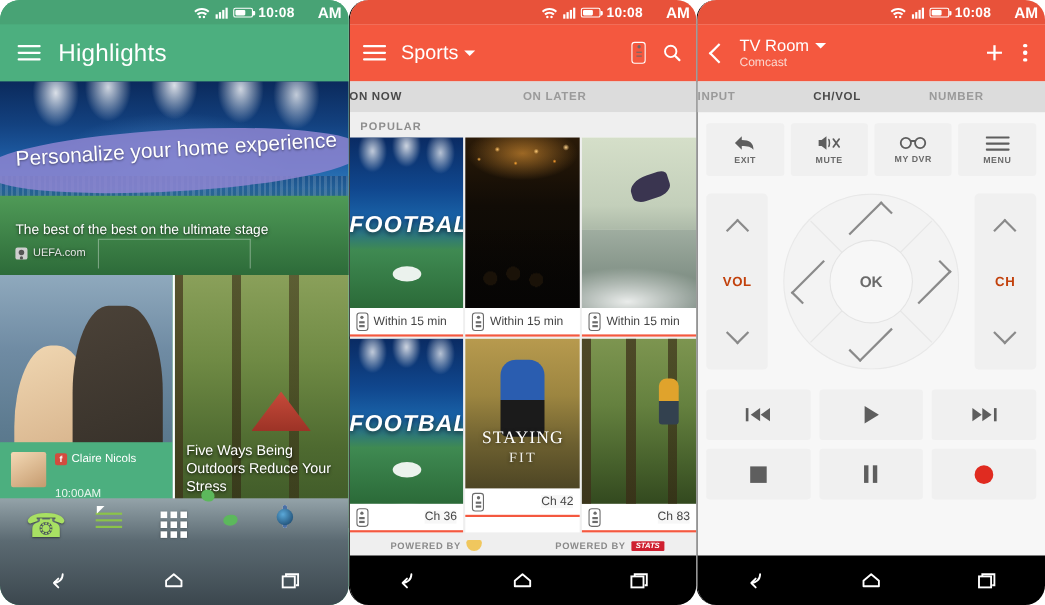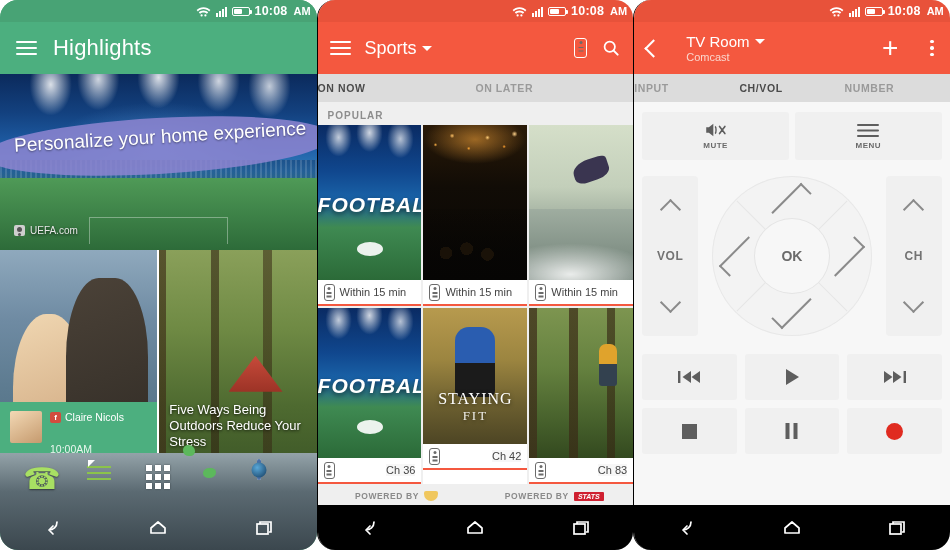--- a/index.html
+++ b/index.html
@@ -8,21 +8,21 @@
   .stage { position:relative; width:950px; height:550px; display:flex; }
 
   
   .panel { position:relative; width:316.6px; height:550px; overflow:hidden; background:#000;border-radius:18px; }
   .panel + .panel { border-left:1px solid #000; }
 
   
   .statusbar { height:22px; display:flex; align-items:center; justify-content:flex-end;
     padding:0 6px; gap:5px; color:#fff; position:relative; z-index:6; }
   .statusbar .clock { font-size:12.5px; font-weight:bold; letter-spacing:.2px; }
-  .statusbar .ampm { font-size:11px; font-weight:bold; margin-left:1px; }
+  .statusbar .ampm { font-size:14px; font-weight:bold; margin-left:16px; }
   .ic { display:block; }
 
   
   .bars { display:flex; align-items:flex-end; gap:1px; height:11px; }
   .bars i { display:block; width:2px; background:#fff; }
   .bars i:nth-child(1){height:4px}.bars i:nth-child(2){height:6px}
   .bars i:nth-child(3){height:8px}.bars i:nth-child(4){height:10px}
   .batt { width:18px; height:9px; border:1.4px solid #fff; border-radius:2px; position:relative; }
   .batt:after { content:""; position:absolute; right:-3px; top:2.2px; width:2px; height:4px; background:#fff; border-radius:0 1px 1px 0; }
   .batt i { position:absolute; left:1px; top:1px; bottom:1px; width:55%; background:#fff; border-radius:1px; }
@@ -211,40 +211,40 @@
   
   .remote-ic { width:11px; height:17px; border:1.6px solid #6b6b6b; border-radius:3px; position:relative; flex:none; }
   .remote-ic:before { content:""; position:absolute; left:50%; top:2px; transform:translateX(-50%);
     width:3px; height:3px; border-radius:50%; background:#6b6b6b; }
   .remote-ic:after { content:""; position:absolute; left:50%; top:7.5px; transform:translateX(-50%);
     width:5px; height:1.6px; background:#6b6b6b; box-shadow:0 3.5px 0 #6b6b6b; }
 
   
   .right { background:#f7f7f7; }
   .right .statusbar { background:#E8523A; }
-  .rt-header { height:52px; background:#F4583F; display:flex; align-items:center; padding:0 10px; gap:26px; }
+  .rt-header { height:52px; background:#F4583F; display:flex; align-items:center; padding:0 10px; gap:12px; }
   .chev-back { width:13px; height:13px; border-left:2.6px solid #fff; border-bottom:2.6px solid #fff;
     transform:rotate(45deg); margin-left:3px; flex:none; }
   .rt-titles .t1 { color:#fff; font-size:15px; display:flex; align-items:center; gap:5px; }
   .rt-titles .t2 { color:#fbd6cd; font-size:11px; margin-top:1px; }
   .plus { color:#fff; font-size:28px; line-height:22px; font-weight:300; }
   .kebab { display:flex; flex-direction:column; gap:3px; padding:2px 6px; }
   .kebab i { width:3.5px; height:3.5px; background:#fff; border-radius:50%; display:block; }
 
   .remote-body { padding:10px 8px; }
   .fnrow { display:flex; gap:6px; }
   .fnbtn { flex:1; height:48px; background:#f0f0f0; border-radius:3px; display:flex;
     flex-direction:column; align-items:center; justify-content:center; gap:3px; }
   .fnbtn .lbl { font-size:8px; font-weight:bold; letter-spacing:.5px; color:#6a6a6a; }
   .fnbtn svg { display:block; }
 
   .padrow { display:flex; align-items:center; justify-content:space-between; margin-top:16px; height:160px; }
   .rocker { width:56px; height:160px; background:#f0f0f0; border-radius:4px; display:flex;
     flex-direction:column; align-items:center; justify-content:space-around; padding:10px 0; }
-  .rocker .lbl { font-size:12px; font-weight:bold; color:#737373; letter-spacing:.5px; }
+  .rocker .lbl { font-size:12px; font-weight:bold; color:#c2410c; letter-spacing:.5px; }
   .chev { width:15px; height:15px; border-right:2.6px solid #8a8a8a; border-bottom:2.6px solid #8a8a8a; }
   .chev.up { transform:rotate(-135deg); }
   .chev.dn { transform:rotate(45deg); }
   .chev.lf { transform:rotate(135deg); }
   .chev.rt { transform:rotate(-45deg); }
 
   .dpad { position:relative; width:160px; height:160px; border-radius:50%;
     background:#f3f3f3; box-shadow:inset 0 0 0 1px #e8e8e8; }
   .dpad .seg { position:absolute; display:flex; align-items:center; justify-content:center; }
   .dpad .up { left:0; right:0; top:6px; height:42px; }
@@ -298,20 +298,21 @@
         </span>
       <span class="hl-title">Highlights</span>
     </div>
 
     <div class="hero">
       <div class="stadium-lights"></div>
       <div class="crowd"></div>
       <div class="pitch"></div>
       <div class="ribbon"></div>
       <div class="hero-head">Personalize your home experience</div>
+      <div class="hero-sub">The best of the best on the ultimate stage</div>
       <div class="hero-src">
         <span class="src-chip"></span>
         <span>UEFA.com</span>
       </div>
     </div>
 
     <div class="hl-grid">
 
       <div class="hl-card">
         <div class="photo-couple"></div>
@@ -556,26 +557,40 @@
     <div class="tabbar">
       <span class="tab">INPUT</span>
       <span class="tab active">CH/VOL</span>
       <span class="tab">NUMBER</span>
     </div>
 
     <div class="remote-body">
 
       <div class="fnrow">
         <div class="fnbtn">
+          <svg width="22" height="16" viewBox="0 0 24 18">
+            <path d="M9 2 2 9l7 7v-4c6 0 10 1 12 4 0-7-4-10-12-10z" fill="#5e5e5e"></path>
+          </svg>
+          <span class="lbl">EXIT</span>
+        </div>
+        <div class="fnbtn">
           <svg width="24" height="16" viewBox="0 0 26 18">
             <path d="M2 6h3l5-4v14l-5-4H2z" fill="#5e5e5e"></path>
             <path d="M12 5c1.4 1 1.4 7 0 8" stroke="#5e5e5e" stroke-width="1.6" fill="none"></path>
             <path d="M17 5l6 8M23 5l-6 8" stroke="#5e5e5e" stroke-width="1.8" stroke-linecap="round"></path>
           </svg>
           <span class="lbl">MUTE</span>
+        </div>
+        <div class="fnbtn">
+          <svg width="26" height="14" viewBox="0 0 28 14">
+            <circle cx="7" cy="7" r="5" stroke="#5e5e5e" stroke-width="1.8" fill="none"></circle>
+            <circle cx="21" cy="7" r="5" stroke="#5e5e5e" stroke-width="1.8" fill="none"></circle>
+            <path d="M12 5h4" stroke="#5e5e5e" stroke-width="1.8"></path>
+          </svg>
+          <span class="lbl">MY DVR</span>
         </div>
         <div class="fnbtn">
           <svg width="22" height="15" viewBox="0 0 22 15">
             <path d="M1 2h20M1 7.5h20M1 13h20" stroke="#5e5e5e" stroke-width="2" stroke-linecap="round"></path>
           </svg>
           <span class="lbl">MENU</span>
         </div>
       </div>
 
       <div class="padrow">

